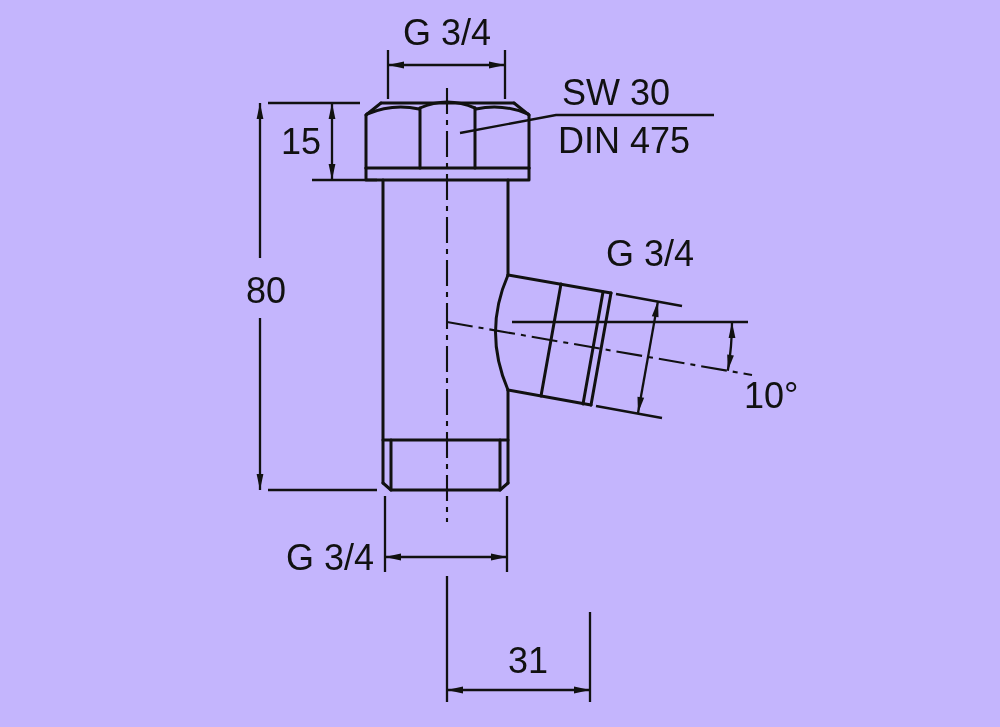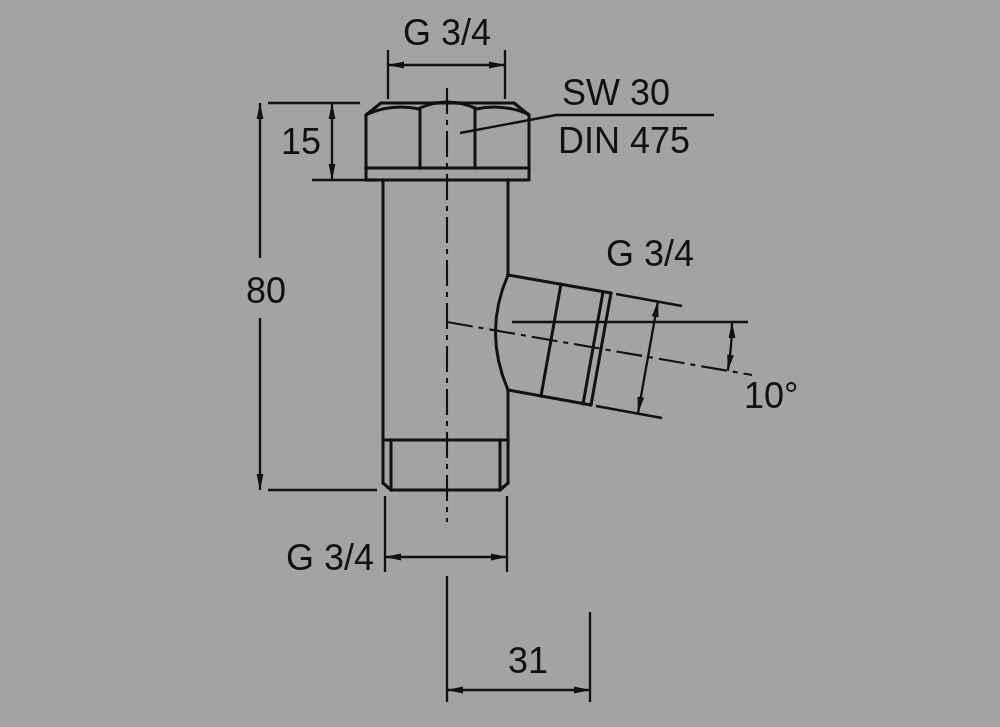--- a/index.html
+++ b/index.html
@@ -4,21 +4,21 @@
 <style>
   html, body {
     margin: 0;
     padding: 0;
     background: #ffffff;
   }
   .canvas {
     position: relative;
     width: 1000px;
     height: 727px;
-    background: #a3a3a3;
+    background: #c4b5fd;
     overflow: hidden;
   }
   svg {
     display: block;
   }
   svg text {
     font-family: "Liberation Sans", sans-serif;
     font-size: 36px;
     fill: #111111;
   }

